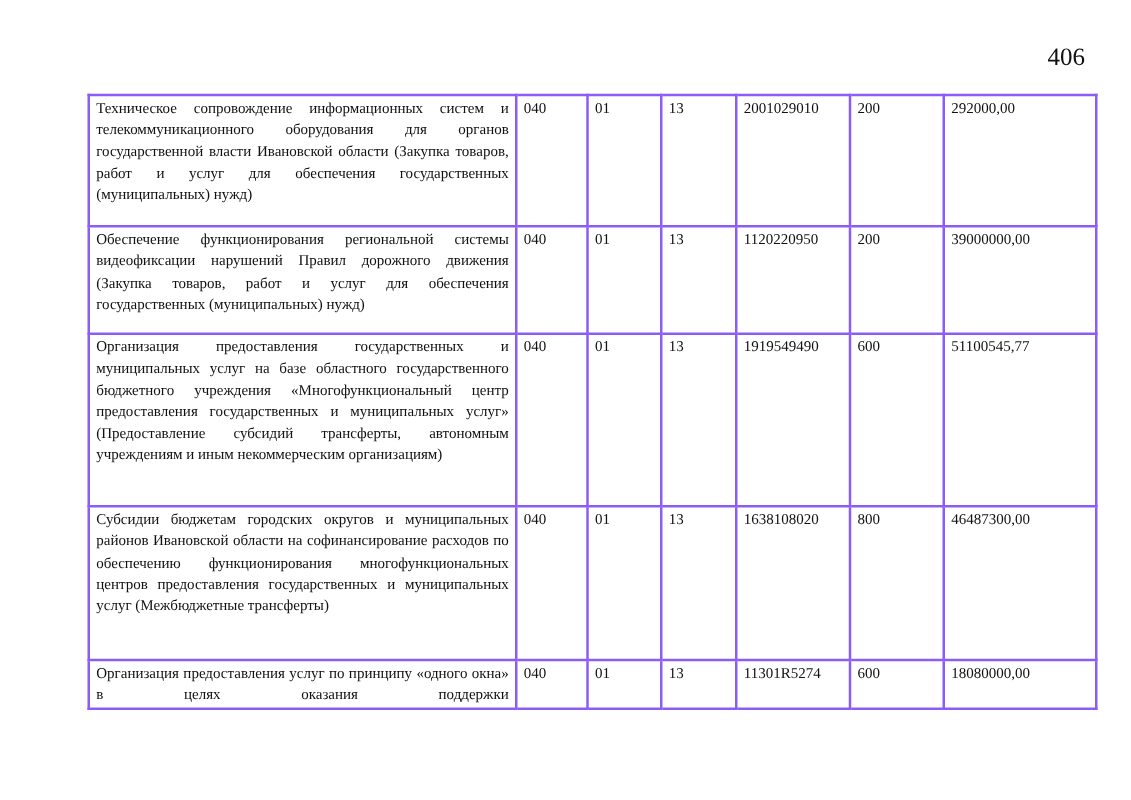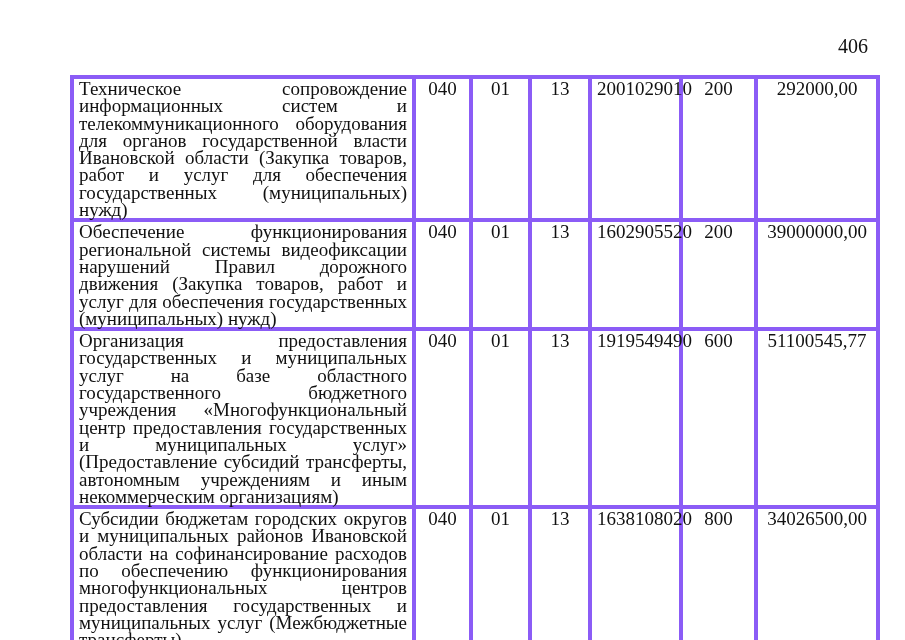--- a/index.html
+++ b/index.html
@@ -11,31 +11,31 @@
   .page-number {
     position: absolute; top: 38px; left: 838px;
     font-size: 20px; line-height: 17px;
   }
   table.budget {
     position: absolute; left: 70px; top: 75px;
     border-collapse: collapse; table-layout: fixed;
     width: 806px;
   }
   table.budget td {
-    border: 4px solid #8b5cf6;
+    border: 2px solid #8b5cf6;
     vertical-align: top;
-    font-size: 19px;
+    font-size: 12px;
     line-height: 17.3px;
     padding: 1px 5px 0 5px;
     box-sizing: border-box;
   }
   table.budget tr.last td { overflow: hidden; }
   td.desc { text-align: justify; text-align-last: left; }
   td.desc.full { text-align-last: justify; }
-  td.code { text-align: center; }
+  td.code { text-align: left; }
   .clip { height: 36px; overflow: hidden; }
 </style>
 </head>
 <body>
 
 <div class="page-number">406</div>
 
 <table class="budget">
   <colgroup>
     <col style="width:342px">
@@ -54,36 +54,47 @@
       <td class="code">13</td>
       <td class="code">2001029010</td>
       <td class="code">200</td>
       <td class="code">292000,00</td>
     </tr>
     <tr style="height:86px">
       <td class="desc">Обеспечение функционирования региональной системы видеофиксации нарушений Правил дорожного движения (Закупка товаров, работ и услуг для обеспечения государственных (муниципальных) нужд)</td>
       <td class="code">040</td>
       <td class="code">01</td>
       <td class="code">13</td>
-      <td class="code">1602905520</td>
+      <td class="code">1120220950</td>
       <td class="code">200</td>
       <td class="code">39000000,00</td>
     </tr>
     <tr style="height:138px">
       <td class="desc">Организация предоставления государственных и муниципальных услуг на базе областного государственного бюджетного учреждения «Многофункциональный центр предоставления государственных и муниципальных услуг» (Предоставление субсидий трансферты, автономным учреждениям и иным некоммерческим организациям)</td>
       <td class="code">040</td>
       <td class="code">01</td>
       <td class="code">13</td>
       <td class="code">1919549490</td>
       <td class="code">600</td>
       <td class="code">51100545,77</td>
     </tr>
     <tr style="height:123px">
       <td class="desc">Субсидии бюджетам городских округов и муниципальных районов Ивановской области на софинансирование расходов по обеспечению функционирования многофункциональных центров предоставления государственных и муниципальных услуг (Межбюджетные трансферты)</td>
       <td class="code">040</td>
       <td class="code">01</td>
       <td class="code">13</td>
       <td class="code">1638108020</td>
       <td class="code">800</td>
-      <td class="code">34026500,00</td>
+      <td class="code">46487300,00</td>
+    </tr>
+    <tr class="last" style="height:37px">
+      <td class="desc full">
+          <div class="clip">Организация предоставления услуг по принципу «одного окна» в целях оказания поддержки</div>
+        </td>
+      <td class="code">040</td>
+      <td class="code">01</td>
+      <td class="code">13</td>
+      <td class="code">11301R5274</td>
+      <td class="code">600</td>
+      <td class="code">18080000,00</td>
     </tr>
   </tbody>
 </table>
 
 </body></html>

